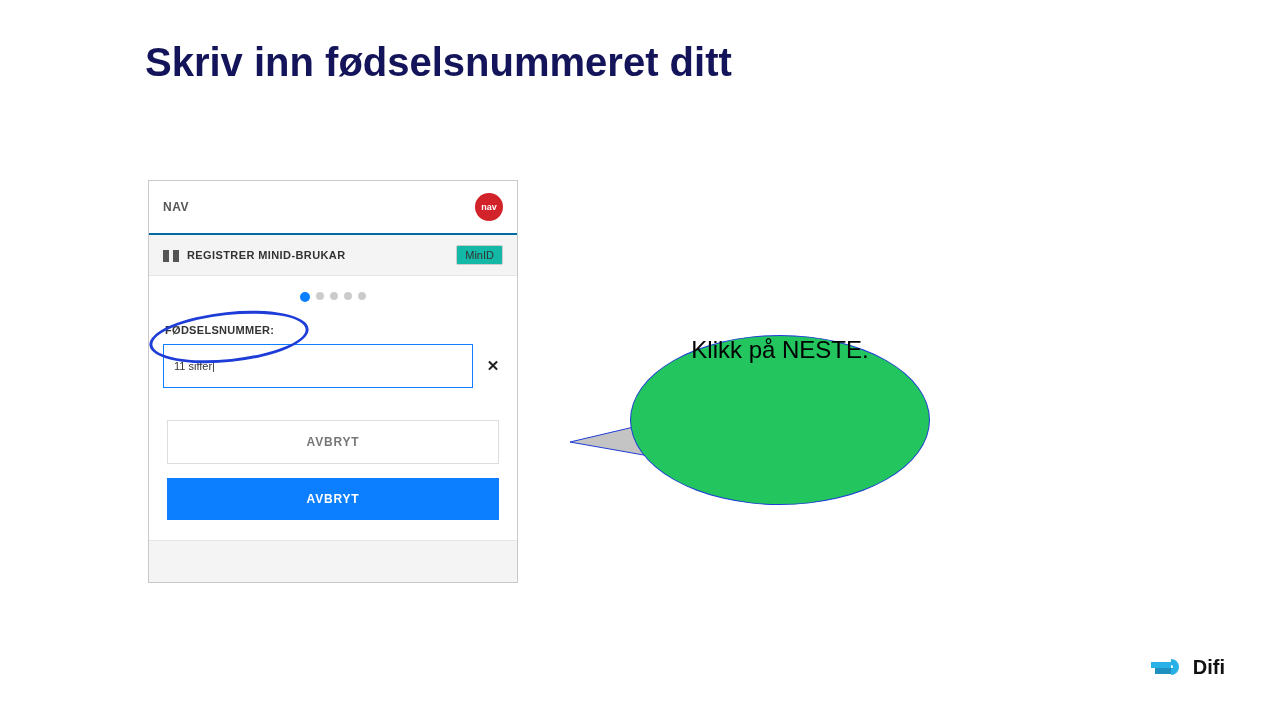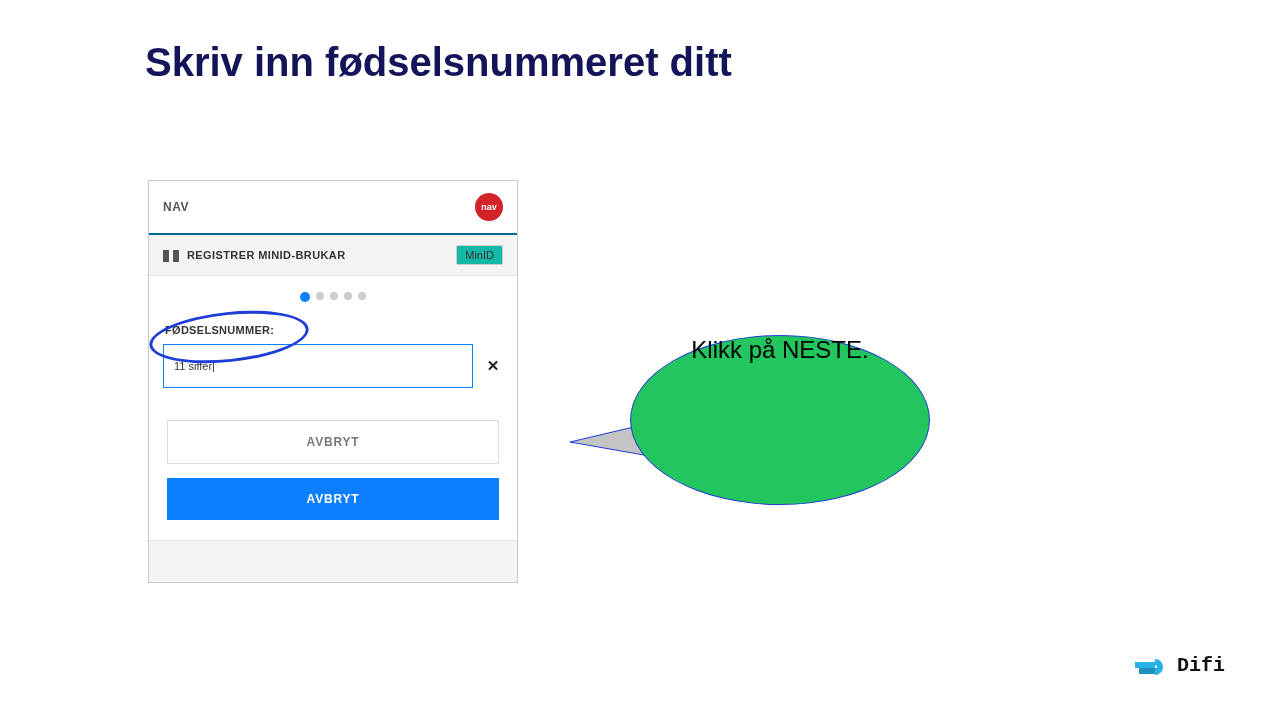--- a/index.html
+++ b/index.html
@@ -223,22 +223,22 @@
     .callout-tail {
       position: absolute;
       left: 0px;
       top: 82px;
     }
     .difi-logo {
       position: absolute;
       right: 55px;
       bottom: 40px;
       display: flex;
+      align-items: center;
       gap: 14px;
-      font-family: Liberation Mono, monospace;
     }
     .difi-mark {
       width: 30px;
       height: 26px;
       position: relative;
     }
     .difi-text {
       font-size: 20px;
       font-weight: 700;
       color: #111;

